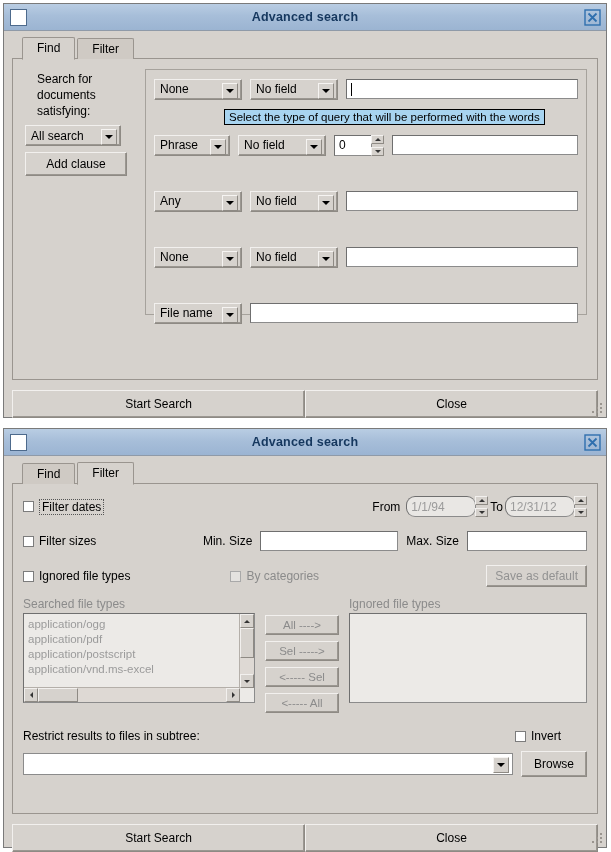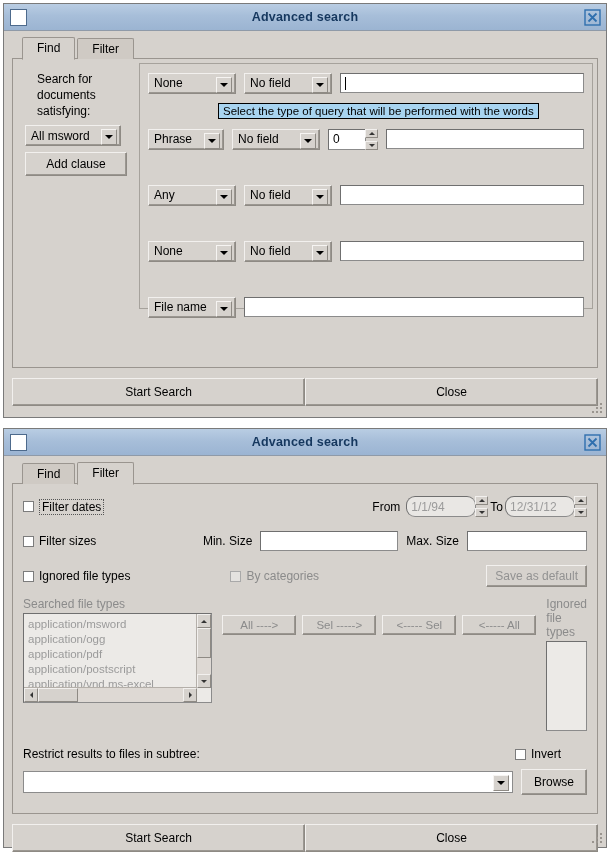--- a/index.html
+++ b/index.html
@@ -87,21 +87,21 @@
     border-bottom: 1px solid #d6d2cd;
     position: relative;
     top: 1px;
     padding-bottom: 4px;
   }
 
   .tabpanel {
     border: 1px solid #9a958f;
     background: #d6d2cd;
     margin-top: -1px;
-    padding: 4px;
+    padding: 10px;
     position: relative;
   }
 
   
   .btn {
     background: #d6d2cd;
     border: 1px solid #8e8a84;
     border-top-color: #f2f0ee;
     border-left-color: #f2f0ee;
     box-shadow: inset -1px -1px 0 #9b9791;
@@ -286,21 +286,21 @@
     position: absolute;
   }
   .sbthumb {
     background: #d6d2cd;
     border: 1px solid #8e8a84;
     border-top-color: #f2f0ee;
     border-left-color: #f2f0ee;
     position: absolute;
     box-sizing: border-box;
   }
-  .arrbtns { display: flex; flex-direction: row; gap: 6px; border-radius: 23px; }
+  .arrbtns { display: flex; flex-direction: column; gap: 6px; border-radius: 23px; }
   .arrbtns .btn { width: 72px; padding: 3px 0; font-size: 11.5px; color: #8b8b8b; }
 </style>
 </head>
 <body>
 
 <div class="window" id="window-find">
   <div class="titlebar">
     <div class="tb-btn">
         <div class="sysicon"></div>
       </div>
@@ -319,21 +319,21 @@
       <div class="tab">Filter</div>
     </div>
 
     <div class="tabpanel" style="height:300px;">
 
       <div class="find-left">
         <div class="lbl">Search for</div>
         <div class="lbl">documents</div>
         <div class="lbl">satisfying:</div>
         <div class="combo" style="width:96px;margin-top:6px;">
-          <span>All msword</span>
+          <span>All search</span>
           <span class="arrow">
               <span class="caret"></span>
             </span>
         </div>
         <div class="btn" style="width:80px;margin-top:6px;">Add clause</div>
       </div>
 
       <div class="clause-box">
 
         <div class="clause-row">
@@ -513,21 +513,20 @@
         <span class="lbl-static lbl-dis">By categories</span>
         <span style="flex:1"></span>
         <span class="btn disabled" style="padding:3px 8px;">Save as default</span>
       </div>
 
       <div style="display:flex;gap:10px;align-items:flex-start;margin-top:2px;">
         <div style="width:232px;">
           <div class="lbl-static lbl-dis" style="margin-bottom:2px;">Searched file types</div>
           <div class="listbox" style="height:90px;">
             <div class="items">
-              <div>application/msword</div>
               <div>application/ogg</div>
               <div>application/pdf</div>
               <div>application/postscript</div>
               <div>application/vnd.ms-excel</div>
             </div>
             <div class="vscroll">
               <div class="sbbtn" style="left:0;top:0;width:14px;height:14px;">
                   <span class="up"></span>
                 </div>
               <div class="sbthumb" style="left:0;top:14px;width:14px;height:30px;"></div>

